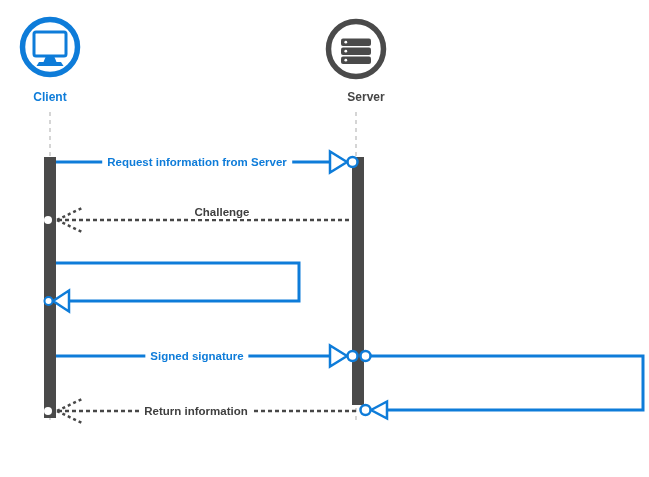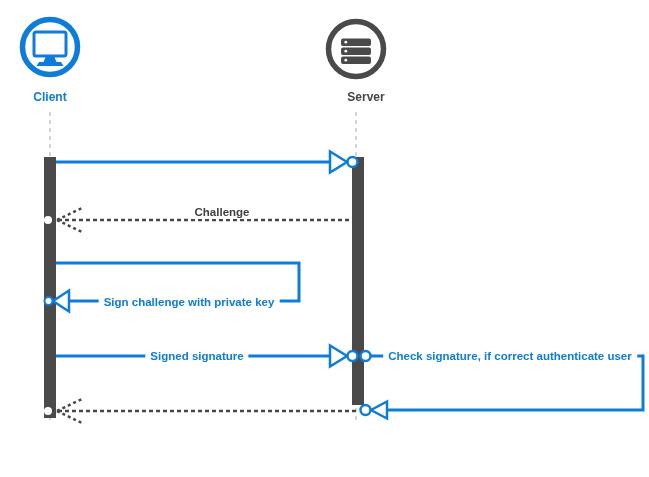--- a/index.html
+++ b/index.html
@@ -99,18 +99,18 @@
       <rect x="341" y="56.5" width="30" height="7.5" rx="2" fill="#4a4a4a"></rect>
       <circle cx="345.8" cy="42.2" r="1.4" fill="#ffffff"></circle>
       <circle cx="345.8" cy="51.2" r="1.4" fill="#ffffff"></circle>
       <circle cx="345.8" cy="60.2" r="1.4" fill="#ffffff"></circle>
     </g>
   </svg>
 
   <div class="actor-lbl" style="left:50px; top:97px; color:#0e7cd9;">Client</div>
   <div class="actor-lbl" style="left:355px; top:97px; color:#454545;margin-left:11px;">Server</div>
 
+  <div class="lbl blue" style="left:197px; top:162px;">Request information from Server</div>
   <div class="lbl dark" style="left:222px; top:212px;">Challenge</div>
-  <div class="lbl blue" style="left:189px; top:302px;">Sign challenge with private key</div>
   <div class="lbl blue" style="left:197px; top:356px;">Signed signature</div>
-  <div class="lbl blue" style="left:510px; top:356px;">Check signature, if correct authenticate user</div>
+  <div class="lbl dark" style="left:196px; top:411px;">Return information</div>
 
 </div>
 
 </body></html>

